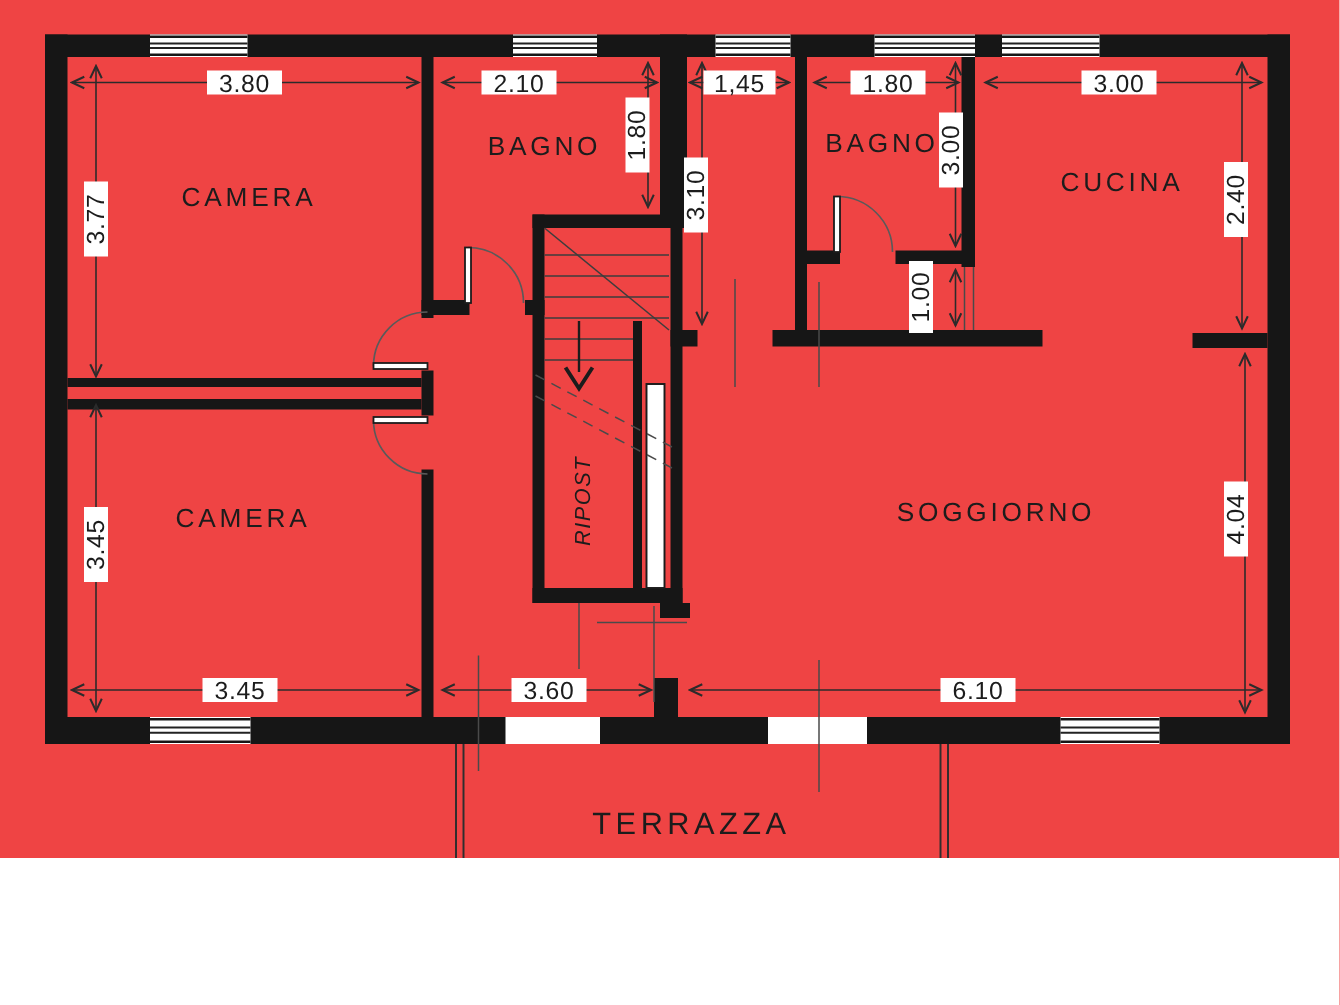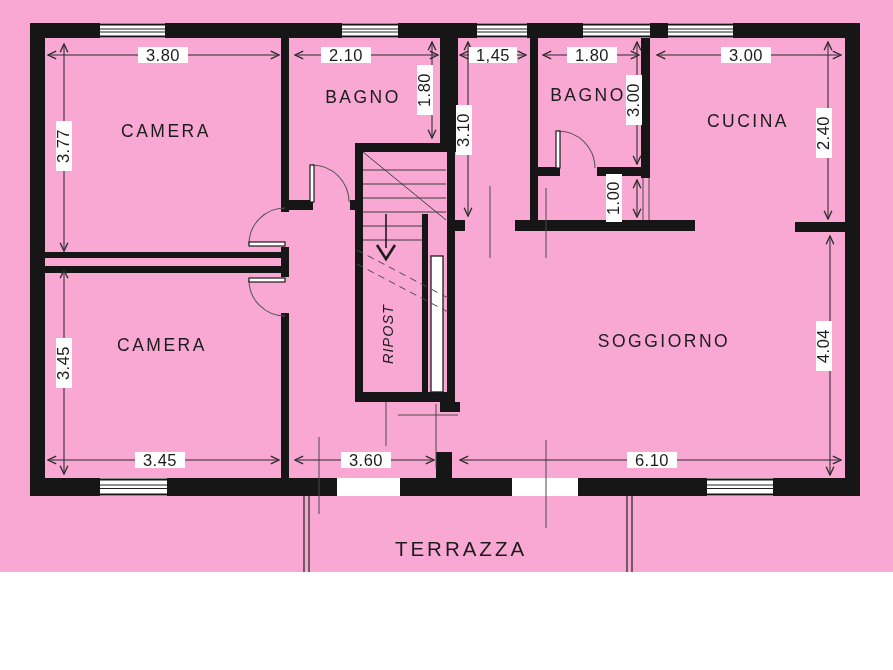--- a/index.html
+++ b/index.html
@@ -1,16 +1,16 @@
 <!DOCTYPE html>
 <html><head>
 <meta charset="utf-8">
 <style>
   html,body{margin:0;padding:0;background:#ffffff;}
-  .page{position:relative;width:893px;height:572px;background:#f9a8d4;overflow:hidden;
+  .page{position:relative;width:893px;height:572px;background:#ef4444;overflow:hidden;
         font-family:"Liberation Sans", sans-serif;}
   svg{position:absolute;left:0;top:0;}
   text{fill:#1c1c1c;}
   .room-label{font-size:17.5px;letter-spacing:2.5px;}
   .room-label-big{font-size:20.5px;letter-spacing:3px;}
   .dim-label{font-size:16.5px;letter-spacing:0.5px;}
   .ripost-label{font-size:14.5px;font-style:italic;letter-spacing:1px;}
   .wall{fill:#161616;stroke:none;}
   .dimline{stroke:#2b2b2b;stroke-width:1.05;fill:none;}
   .thin{stroke:#4a4a4a;stroke-width:1;fill:none;}

